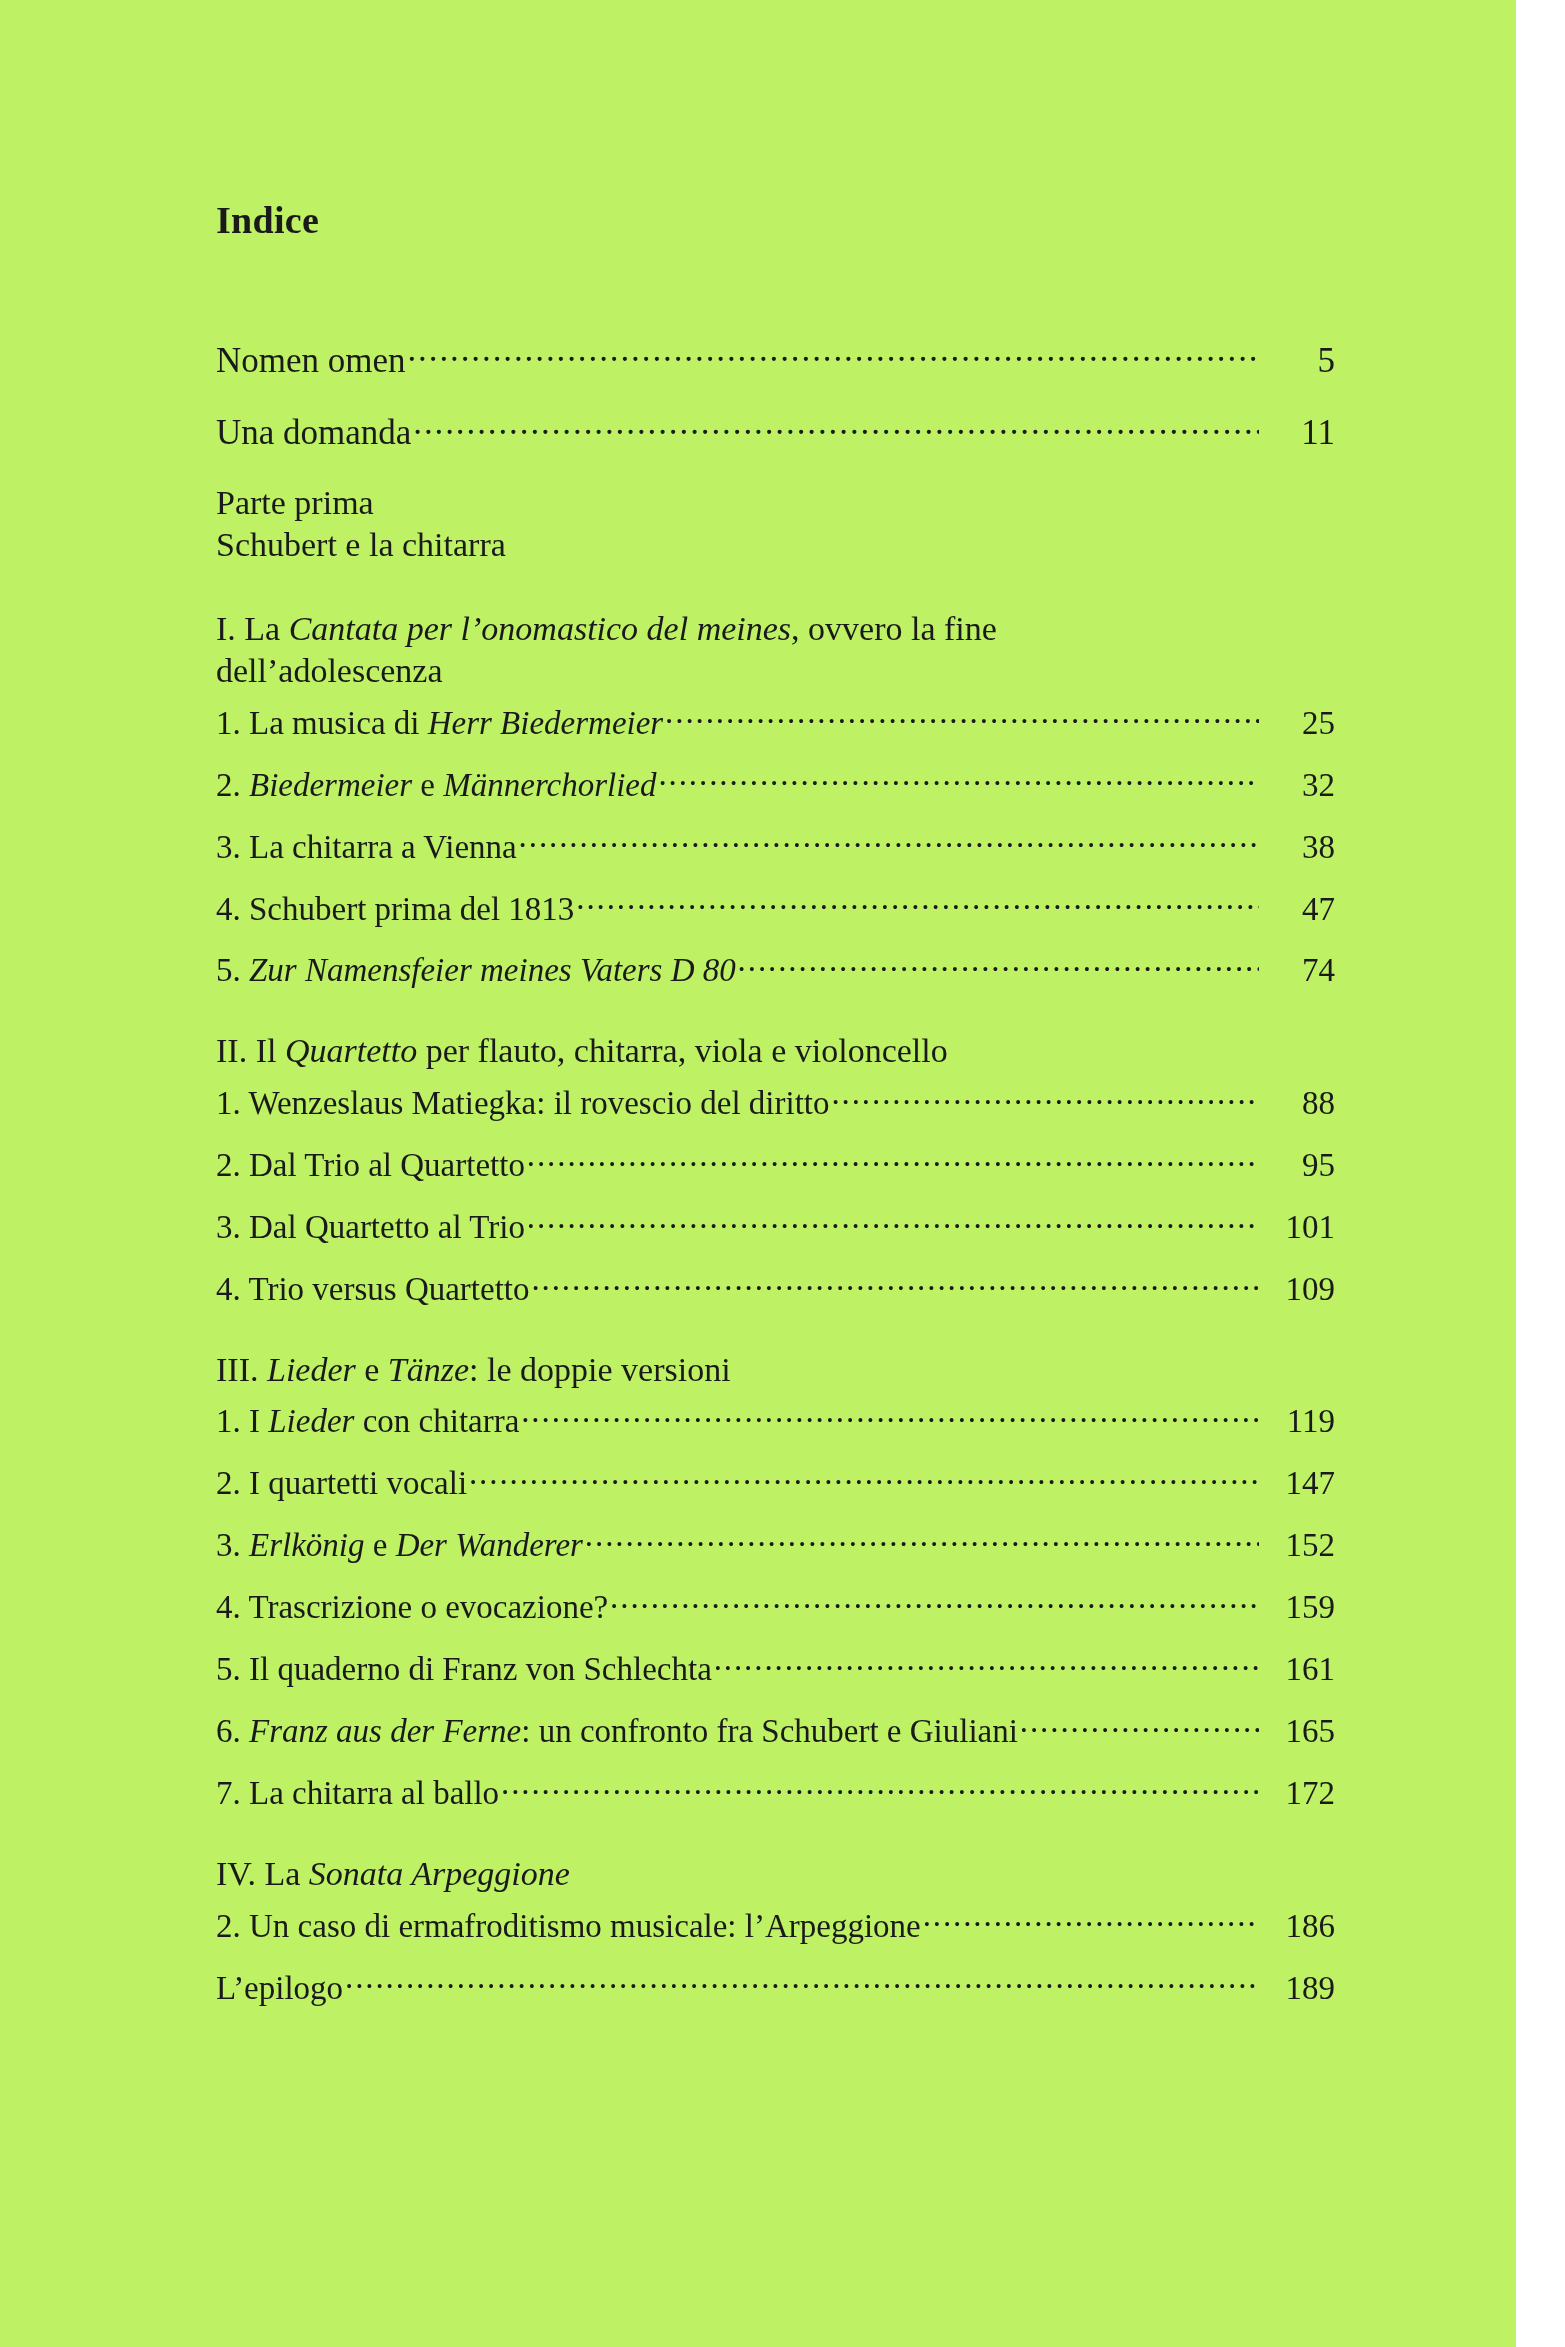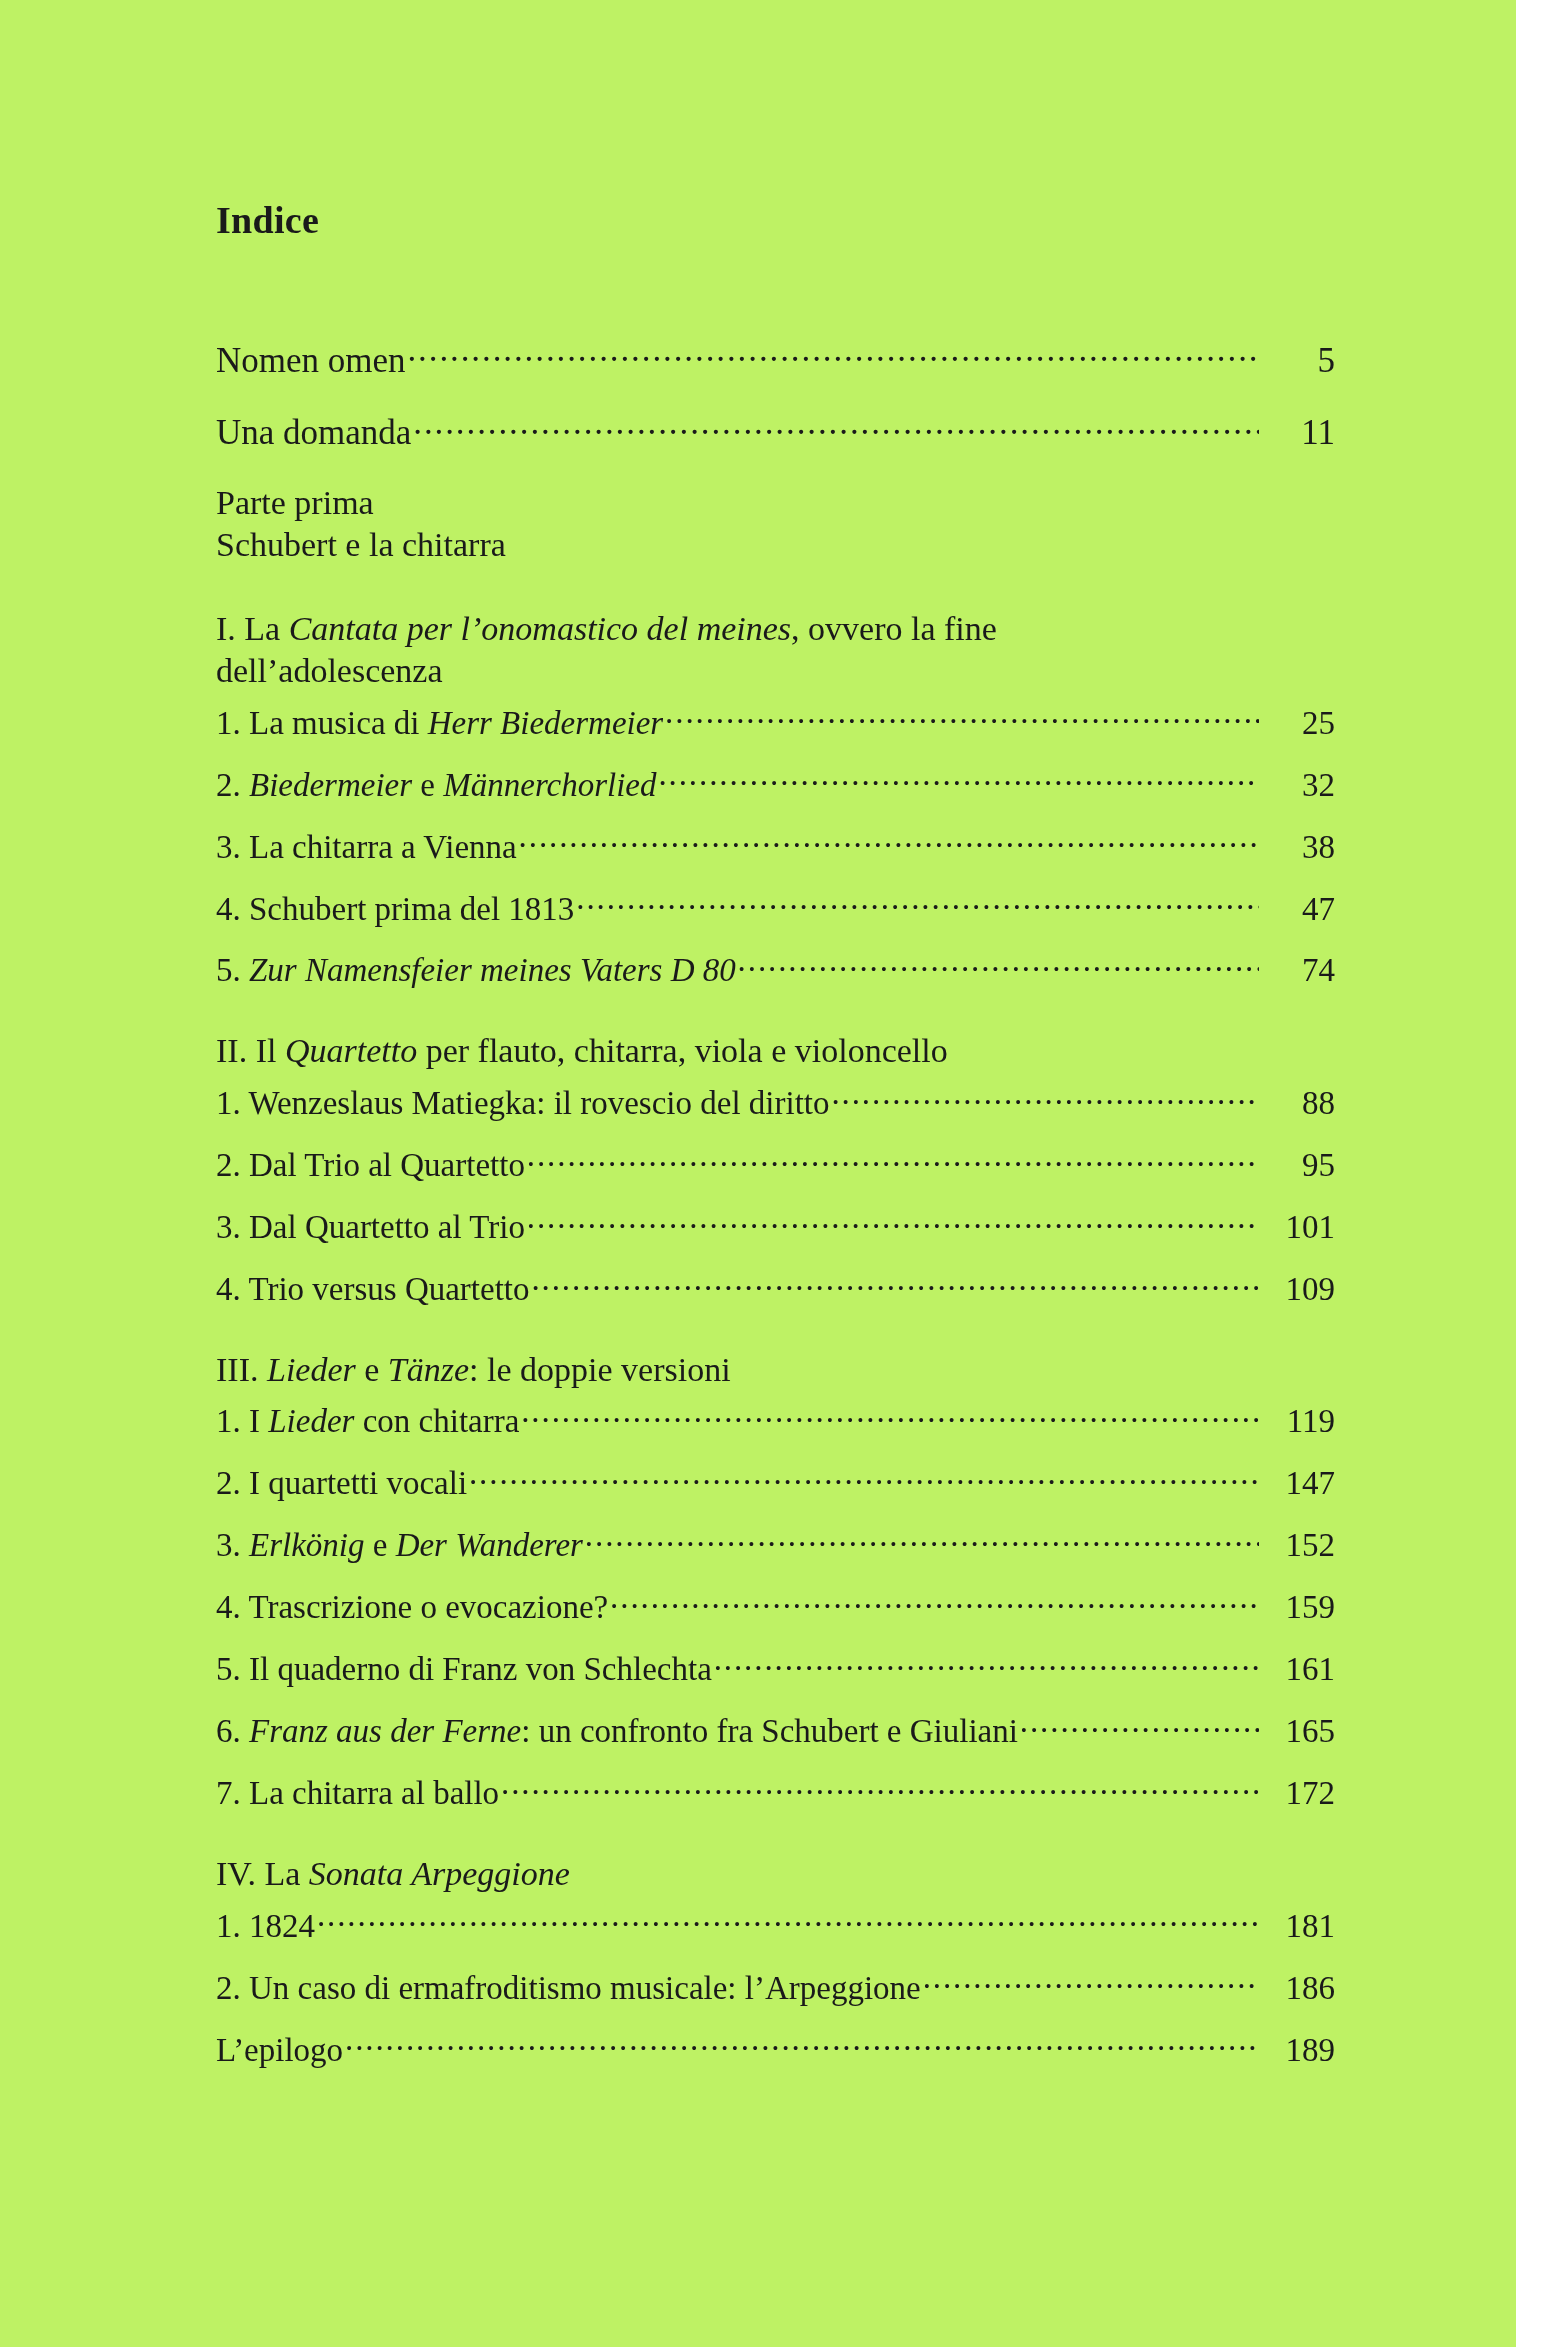--- a/index.html
+++ b/index.html
@@ -217,25 +217,20 @@
           </div>
           <div class="entry">
             <span class="etext">7. La chitarra al ballo</span>
             <span class="leader"></span>
             <span class="pnum">172</span>
           </div>
         </div>
         <div class="chapter-block">
           <div class="chapter-heading">IV. La <i>Sonata Arpeggione</i></div>
           <div class="entry">
-            <span class="etext">1. 1824</span>
-            <span class="leader"></span>
-            <span class="pnum">181</span>
-          </div>
-          <div class="entry">
             <span class="etext">2. Un caso di ermafroditismo musicale: l’Arpeggione</span>
             <span class="leader"></span>
             <span class="pnum">186</span>
           </div>
           <div class="entry">
             <span class="etext">L’epilogo</span>
             <span class="leader"></span>
             <span class="pnum">189</span>
           </div>
         </div>

